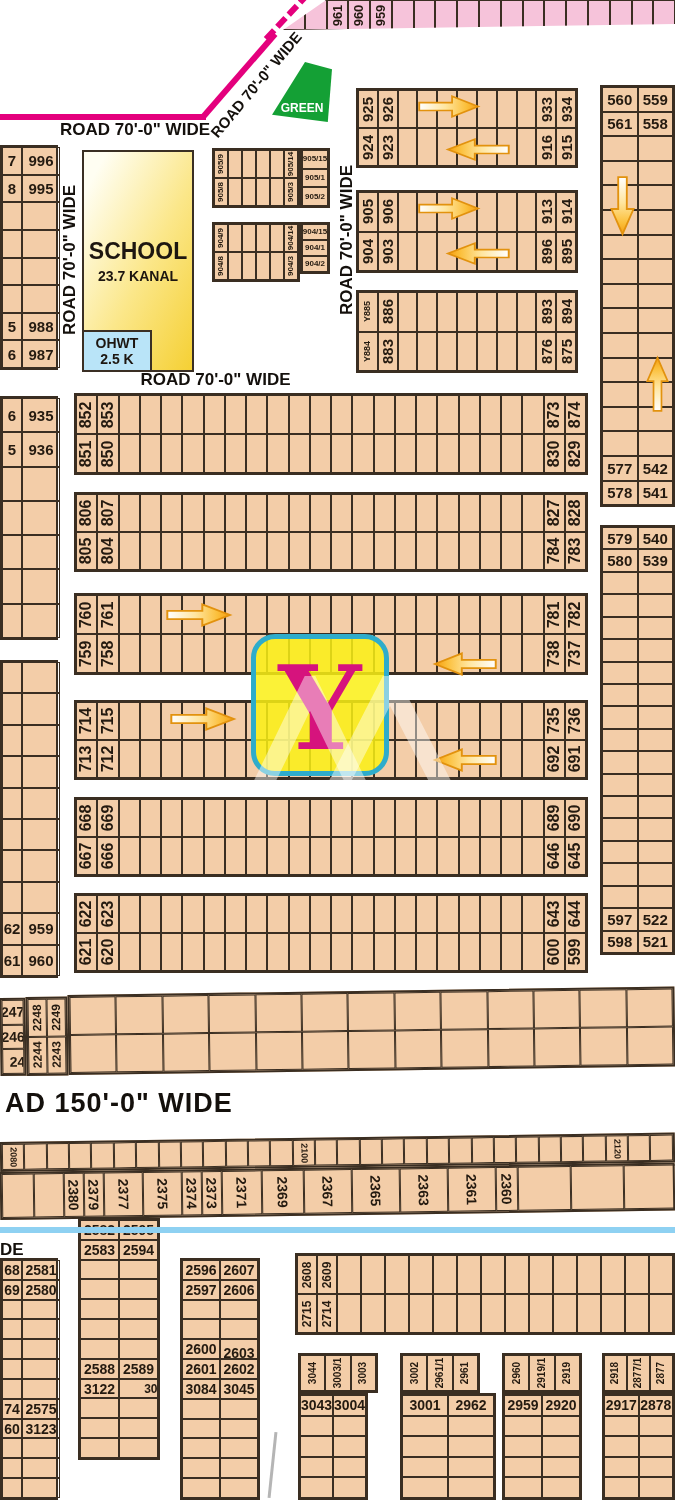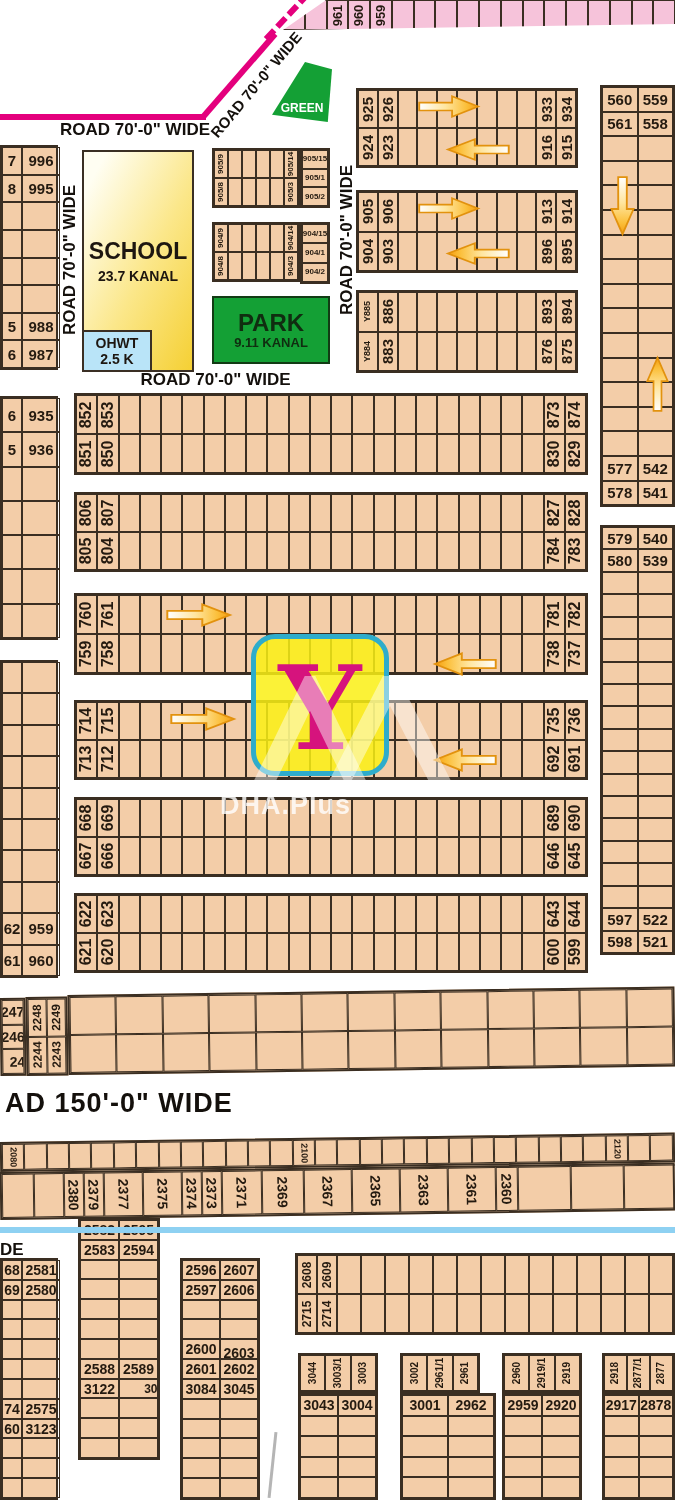--- a/index.html
+++ b/index.html
@@ -78,24 +78,20 @@
   <div class="rlabel" id="rl-de">DE</div>
 
   <div class="landmark" id="school">
     <span class="t1">SCHOOL</span>
     <span class="t2">23.7 KANAL</span>
   </div>
   <div class="landmark" id="ohwt">
     <span>OHWT</span>
     <span>2.5 K</span>
   </div>
-  <div class="landmark" id="park">
-    <span class="t1">PARK</span>
-    <span class="t2">9.11 KANAL</span>
-  </div>
   <div class="landmark" id="green-tri">
     <span>GREEN</span>
   </div>
 
   <div id="blue-line"></div>
   <div id="gray-line"></div>
 
   <div id="strips">
       <div class="strip" style="left: 283px; top: 0px; width: 392px; height: 30px; background: rgb(246, 195, 218); clip-path: polygon(0% 100%, 11% 0%, 100% 0%, 100% 80%); border: none;">
         <div class="srow">
@@ -325,21 +321,21 @@
           </div>
           <div class="cell"></div>
           <div class="cell"></div>
           <div class="cell"></div>
           <div class="cell"></div>
           <div class="cell">
             <span class="lab v" style="font-size: 8px;">904/3</span>
           </div>
         </div>
       </div>
-      <div class="strip" style="left: 300px; top: 222px; width: 30px; height: 62px;">
+      <div class="strip" style="left: 300px; top: 222px; width: 30px; height: 52px;">
         <div class="srow">
           <div class="cell">
             <span class="lab" style="font-size: 8px;">904/15</span>
           </div>
         </div>
         <div class="srow">
           <div class="cell">
             <span class="lab" style="font-size: 8px; text-align: right;">904/1</span>
           </div>
         </div>
@@ -1490,21 +1486,21 @@
             <span class="lab v" style="font-size: 10px;">3044</span>
           </div>
           <div class="cell">
             <span class="lab v" style="font-size: 10px;">3003/1</span>
           </div>
           <div class="cell">
             <span class="lab v" style="font-size: 10px;">3003</span>
           </div>
         </div>
       </div>
-      <div class="strip" style="left: 298px; top: 1393px; width: 80px; height: 107px;">
+      <div class="strip" style="left: 298px; top: 1393px; width: 70px; height: 107px;">
         <div class="srow">
           <div class="cell">
             <span class="lab" style="font-size: 14px;">3043</span>
           </div>
           <div class="cell">
             <span class="lab" style="font-size: 14px;">3004</span>
           </div>
         </div>
         <div class="srow">
           <div class="cell"></div>
@@ -1642,21 +1638,20 @@
       </div>
     </div>
 
   <div id="y-marker">
     <span id="y-letter">Y</span>
   </div>
   <svg id="wm-marks" viewBox="0 0 220 122" preserveAspectRatio="none">
     <polyline points="20,115 70,12 120,115" fill="none" stroke="rgba(255,255,255,0.45)" stroke-width="20"></polyline>
     <polyline points="95,115 150,8 205,115" fill="none" stroke="rgba(255,255,255,0.45)" stroke-width="20"></polyline>
   </svg>
-  <div id="wm-text">DHA.Plus</div>
 
 <svg viewBox="0 0 100 44" preserveAspectRatio="none" style="position: absolute; left: 418px; top: 94px; width: 62px; height: 25px; z-index: 3; overflow: visible;">
       <defs>
         <linearGradient id="ag0" x1="0" y1="0" x2="1" y2="0">
           <stop offset="0%" stop-color="#ffffff"></stop>
           <stop offset="45%" stop-color="#ffe59e"></stop>
           <stop offset="80%" stop-color="#fbbf3a"></stop>
           <stop offset="100%" stop-color="#f59d10"></stop>
         </linearGradient>
       </defs>

